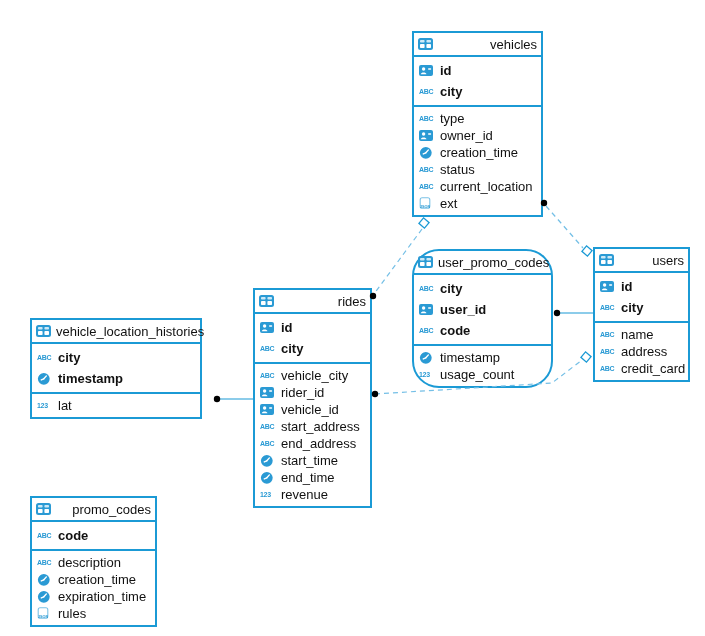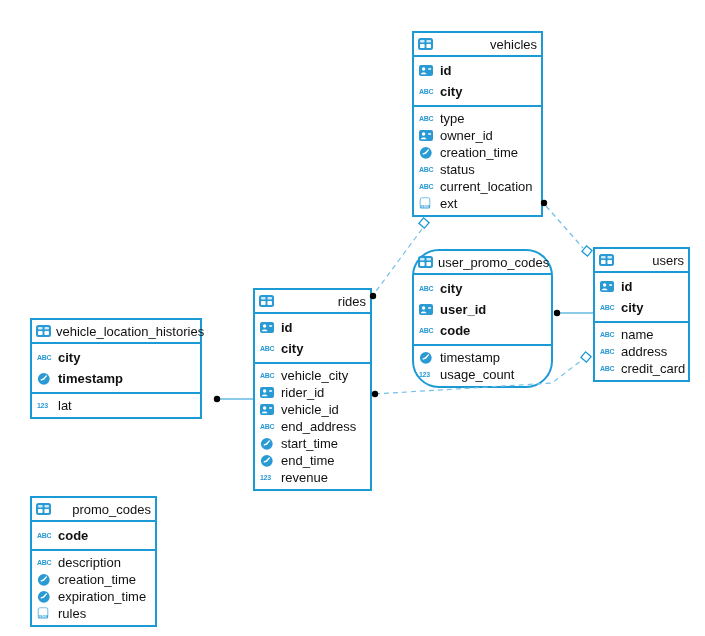--- a/index.html
+++ b/index.html
@@ -292,20 +292,26 @@
                 <path d="M1.8 9.3 C1.8 6.8 7.4 6.8 7.4 9.3 Z" fill="#fff"></path>
                 <rect x="9" y="3.2" width="3.2" height="1.5" rx="0.7" fill="#fff"></rect>
               </svg>
             </span>
             <span class="lbl">vehicle_id</span>
           </div>
           <div class="row">
             <span class="ticon">
               <span class="tx">ABC</span>
             </span>
+            <span class="lbl">start_address</span>
+          </div>
+          <div class="row">
+            <span class="ticon">
+              <span class="tx">ABC</span>
+            </span>
             <span class="lbl">end_address</span>
           </div>
           <div class="row">
             <span class="ticon">
               <svg width="13" height="13" viewBox="0 0 13 13">
                 <circle cx="6.8" cy="6.8" r="5.9" fill="#2a9ad4"></circle>
                 <path d="M6.8 6.8 L9.4 3.9" stroke="#fff" stroke-width="1.4" stroke-linecap="round" fill="none"></path>
                 <path d="M6.8 6.8 L4.3 7.9" stroke="#fff" stroke-width="1.4" stroke-linecap="round" fill="none"></path>
                 <path d="M0.6 3.4 L3.2 0.8" stroke="#fff" stroke-width="1.6" fill="none"></path>
               </svg>

